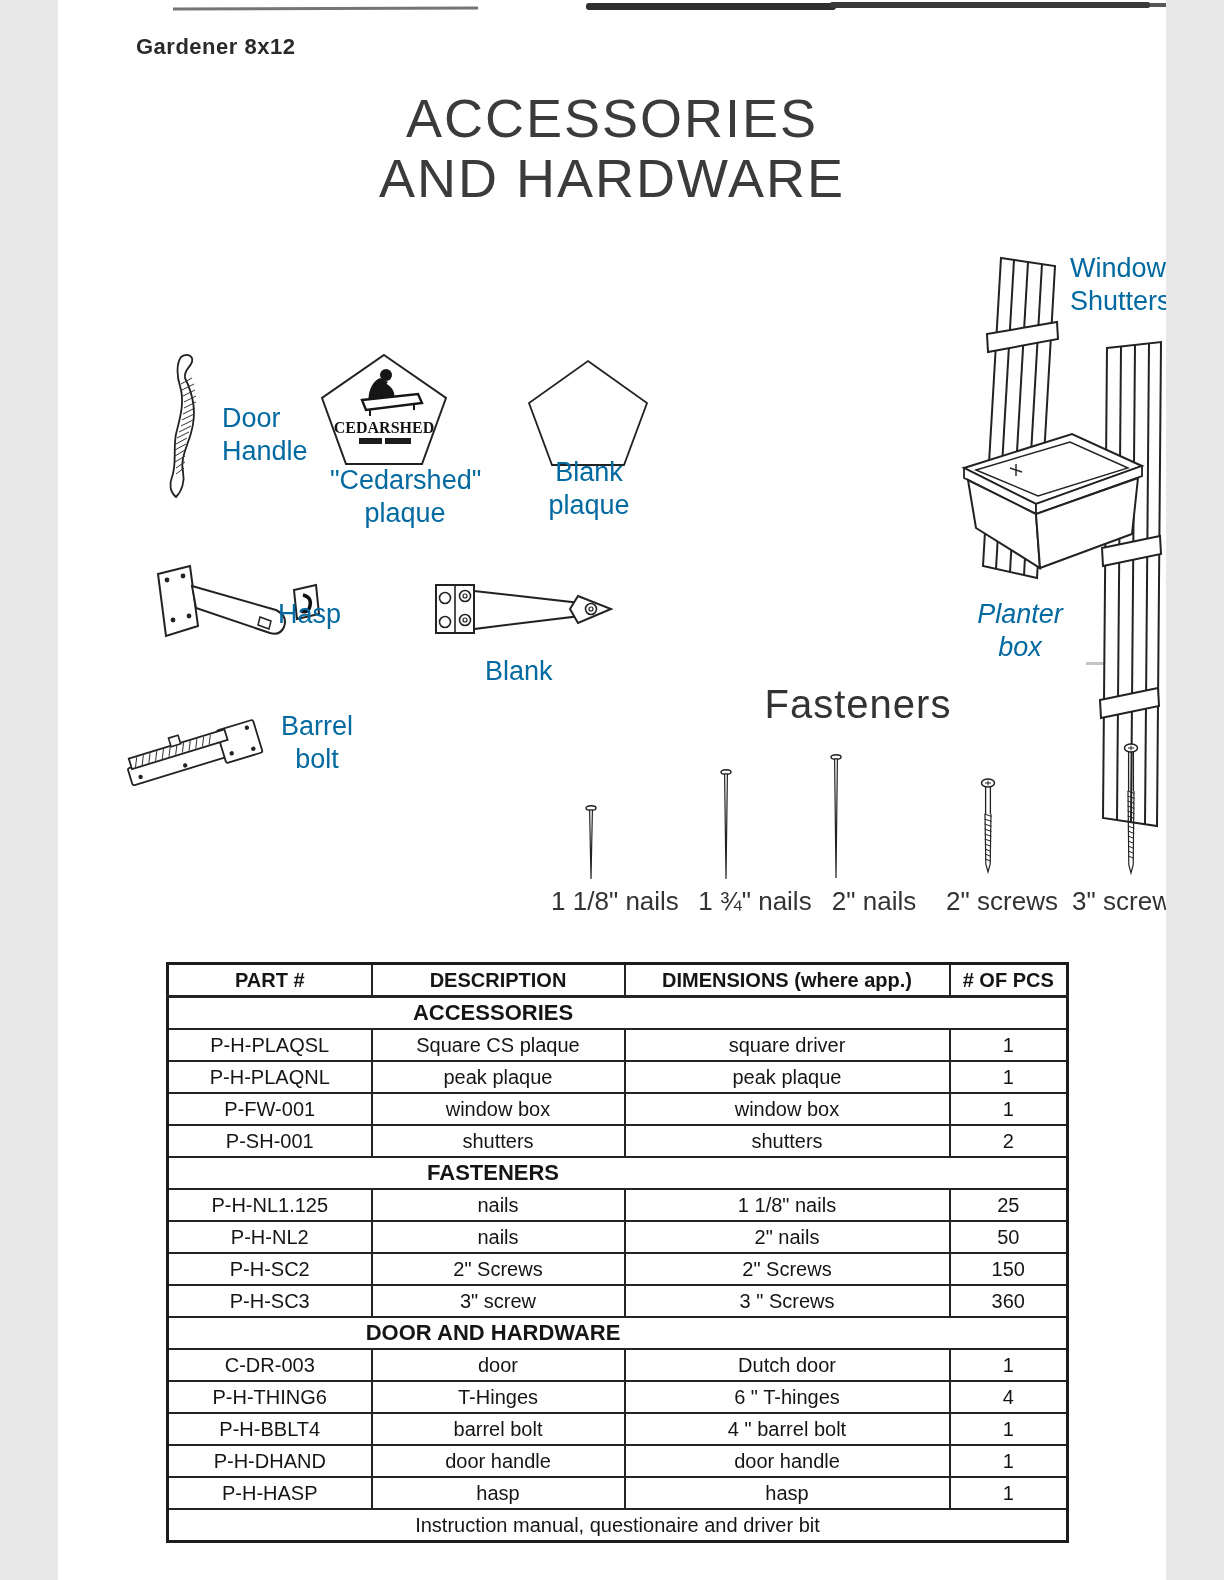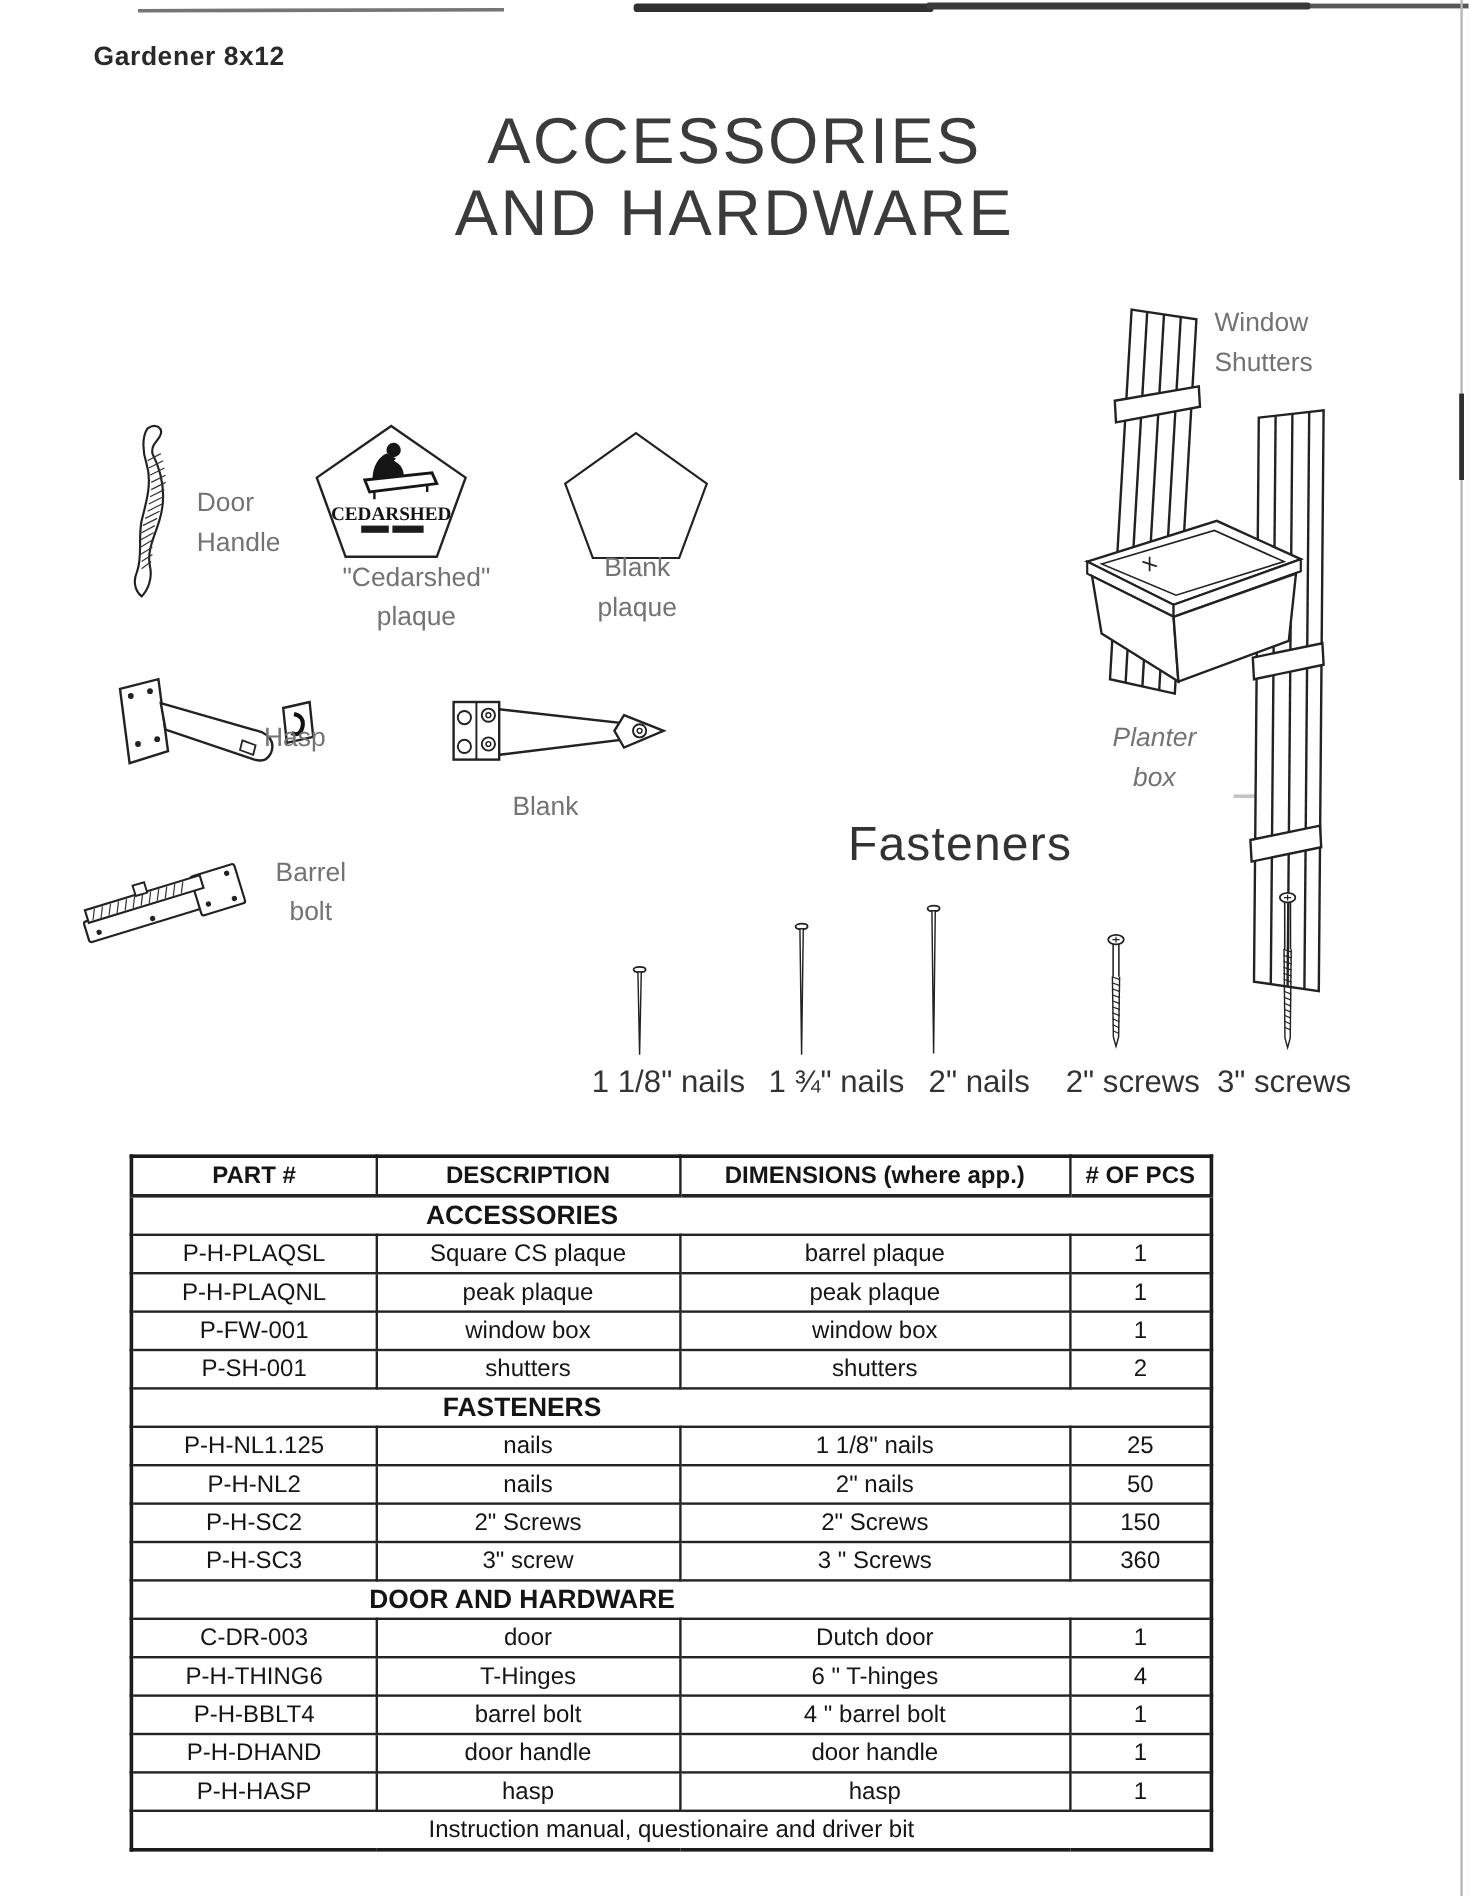--- a/index.html
+++ b/index.html
@@ -1,30 +1,30 @@
 <!DOCTYPE html>
 <html><head>
 <meta charset="utf-8">
 <style>
   html,body{margin:0;padding:0;background:#e8e8e8;}
   .page{
-    position:relative;width:1224px;height:1580px;margin:0 auto;
+    position:relative;width:1108px;height:1580px;margin:0 auto;
     background:#ffffff;overflow:hidden;
     font-family:"Liberation Sans", sans-serif;color:#222;
   }
   .abs{position:absolute;}
   .artifact{position:absolute;background:#3a3a3a;}
   .product-label{position:absolute;left:78px;top:34px;font-size:22px;font-weight:bold;color:#2a2a2a;letter-spacing:0.5px;}
   .doc-title{
     position:absolute;left:0;top:88px;width:100%;
     text-align:center;font-size:54px;line-height:60px;
     color:#3b3b3b;letter-spacing:2px;font-weight:400;
   }
   .ill-label{
-    position:absolute;font-size:22px;line-height:33px;color:#737373;
+    position:absolute;font-size:27px;line-height:33px;color:#0369a1;
   }
   .center{text-align:center;}
   .fasteners-title{
     position:absolute;left:800px;top:682px;transform:translateX(-50%);
     font-size:40px;color:#333;letter-spacing:1px;
   }
   .fastener-label{
     position:absolute;top:886px;transform:translateX(-50%);
     font-size:26px;color:#333;white-space:nowrap;
   }
@@ -280,21 +280,21 @@
       <th># OF PCS</th>
     </tr>
     <tr>
       <td class="section-cell" colspan="4">
             <span class="sec-inner">ACCESSORIES</span>
           </td>
     </tr>
     <tr>
       <td>P-H-PLAQSL</td>
       <td>Square CS plaque</td>
-      <td>barrel plaque</td>
+      <td>square driver</td>
       <td>1</td>
     </tr>
     <tr>
       <td>P-H-PLAQNL</td>
       <td>peak plaque</td>
       <td>peak plaque</td>
       <td>1</td>
     </tr>
     <tr>
       <td>P-FW-001</td>

